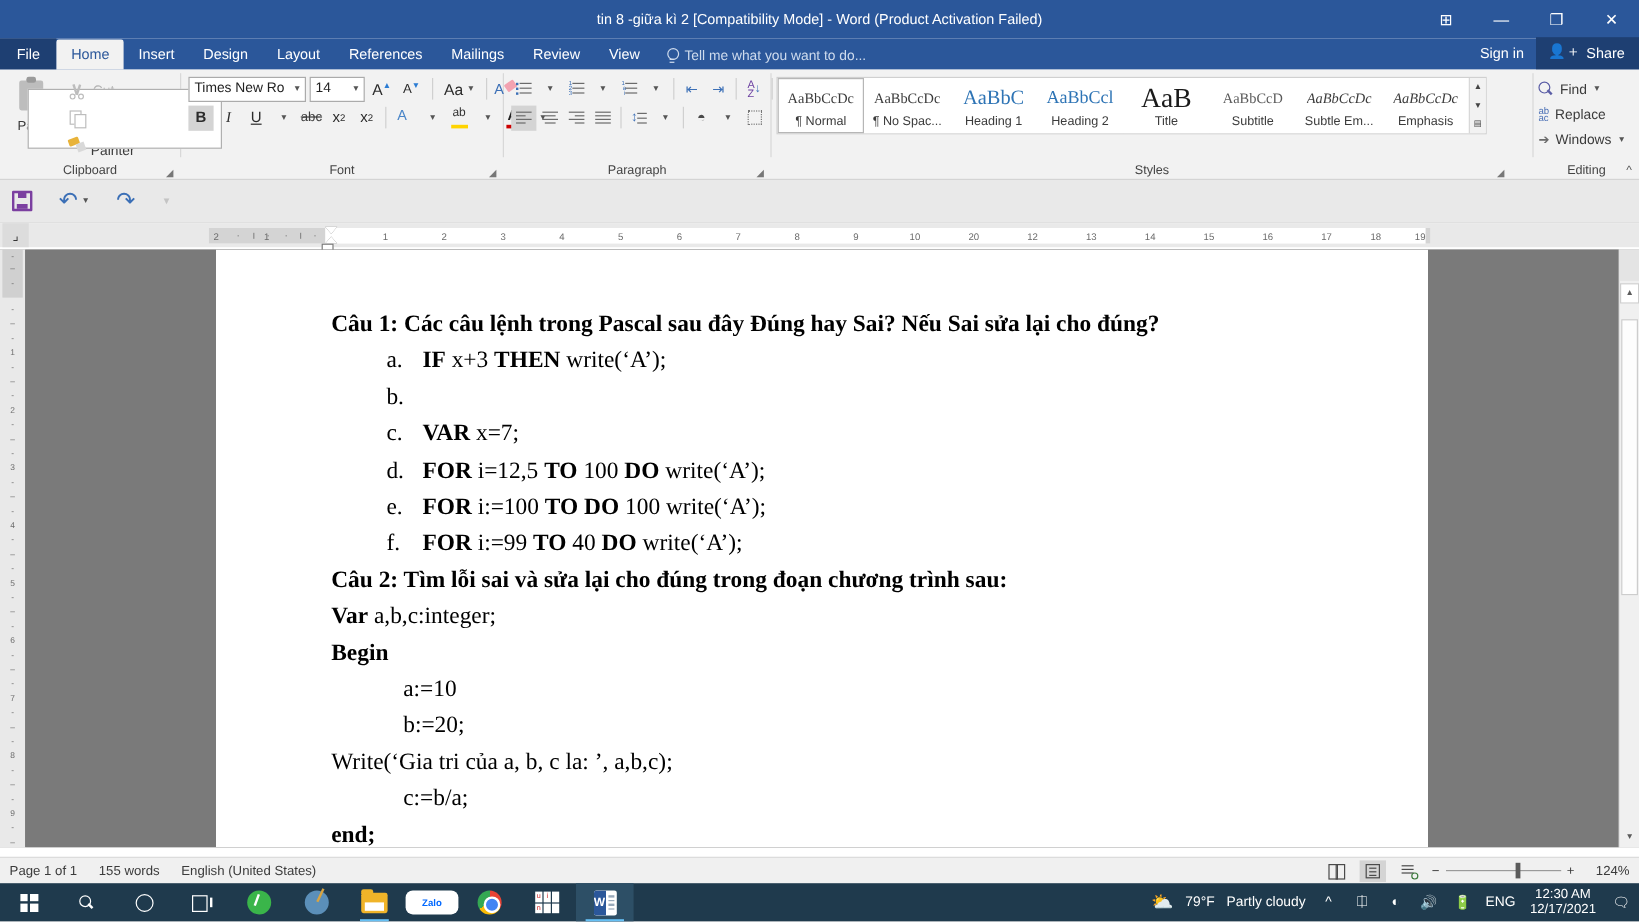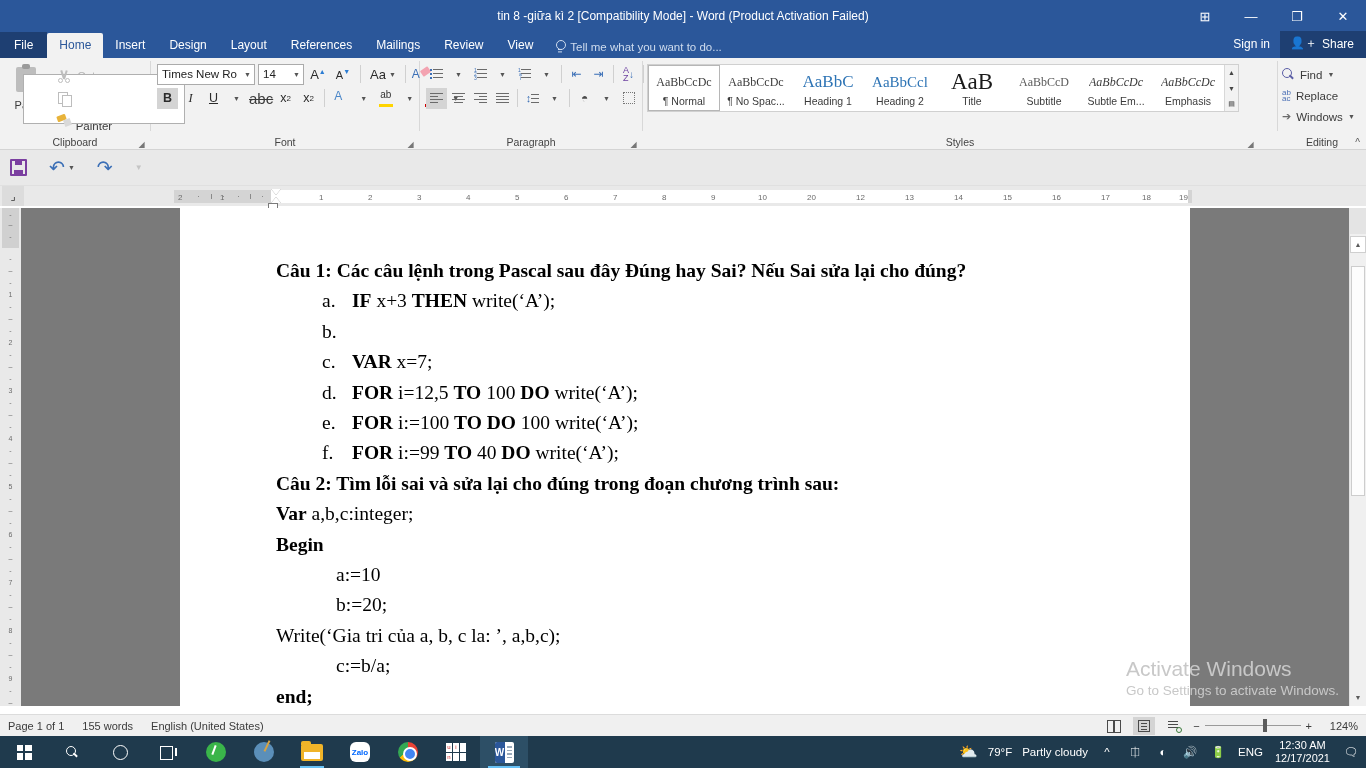--- a/index.html
+++ b/index.html
@@ -164,21 +164,21 @@
 
   .frow2 { display:flex; align-items:center; gap:2px; height:24px; padding-left:6px; }
   .fbtn {
     min-width: 21px; height: 21px; display:flex; align-items:center; justify-content:center;
     font-size: 12.5px; color:#2b2b2b;
   }
   .fbtn.sel { background:#d4d4d4; }
   .fbtn b { font-weight: bold; }
   .fbtn.italic { font-style: italic; font-family: "Liberation Serif", serif; }
   .fbtn.under { text-decoration: underline; }
-  .fbtn.strike { text-decoration: line-through; color:#3b3b3b; font-size:15px;}
+  .fbtn.strike { text-decoration: line-through; color:#3b3b3b; font-size:11px;}
   .fbtn sub, .fbtn sup { font-size: 8px; }
   .colbtn { position: relative; width: 21px; height: 21px; }
   .colbtn .gl { position:absolute; left:4px; top:1px; font-size: 12px; }
   .colbtn .bar { position:absolute; left:3px; bottom:2px; width:14px; height:3px; }
 
   
   .paragrp { width: 222px; }
   .prow { display:flex; align-items:center; gap:1px; height:24px; padding-left:6px; }
   .pbtn {
     width: 21px; height: 21px; display:flex; align-items:center; justify-content:center;
@@ -386,21 +386,21 @@
   .trayicon { width:18px; height:18px; display:flex; align-items:center; justify-content:center; }
   .clock { text-align:center; line-height:13px; font-size:11px; padding: 0 2px;}
 
   .win-logo { width:15px; height:15px; display:grid; grid-template-columns:1fr 1fr;
               grid-template-rows:1fr 1fr; gap:2px; }
   .win-logo span { background:#fff; }
   .chrome { width:20px; height:20px; border-radius:50%; position:relative;
             background: conic-gradient(#ea4335 0 33%, #fbbc05 33% 66%, #34a853 66% 100%); }
   .chrome:after { content:""; position:absolute; left:5px; top:5px; width:10px; height:10px;
                   background:#4285f4; border-radius:50%; border:2px solid #fff; }
-  .zalo { width:20px; height:20px; border-radius:6px; background:#fff;
+  .zalo { width:44px; height:20px; border-radius:6px; background:#fff;
           color:#0068ff; font-size:8px; font-weight:bold; display:flex;
           align-items:center; justify-content:center; }
   .wordico { width:19px; height:21px; background:#fff; border-radius:2px;
              display:flex; align-items:center; position:relative; overflow:hidden;}
   .wordico .w { width:10px; height:100%; background:#2b579a; color:#fff; font-size:10px;
                 display:flex; align-items:center; justify-content:center; font-weight:bold; }
   .wordico .ln { flex:1; padding:3px 2px; display:flex; flex-direction:column; gap:2px;}
   .wordico .ln i { height:1.5px; background:#9ab; display:block; }
   .folderico { width:22px; height:17px; background:#f0b429; border-radius:2px; position:relative; }
   .folderico:before { content:""; position:absolute; left:0; top:-3px; width:10px; height:4px;
@@ -899,24 +899,20 @@
           <span>Write(‘Gia tri của a, b, c la: ’, a,b,c);</span>
         </div>
         <div class="codeline indent1">
           <span>c:=b/a;</span>
         </div>
         <div class="codeline">
           <span class="b">end;</span>
         </div>
       </div>
     </div>
-    <div class="watermark">
-      <div class="w1">Activate Windows</div>
-      <div class="w2">Go to Settings to activate Windows.</div>
-    </div>
   </div>
 
   <div class="vscroll">
     <div class="split"></div>
     <div class="arrow up">▲</div>
     <div class="thumb"></div>
     <div class="arrow dn">▼</div>
   </div>
 </div>
 

